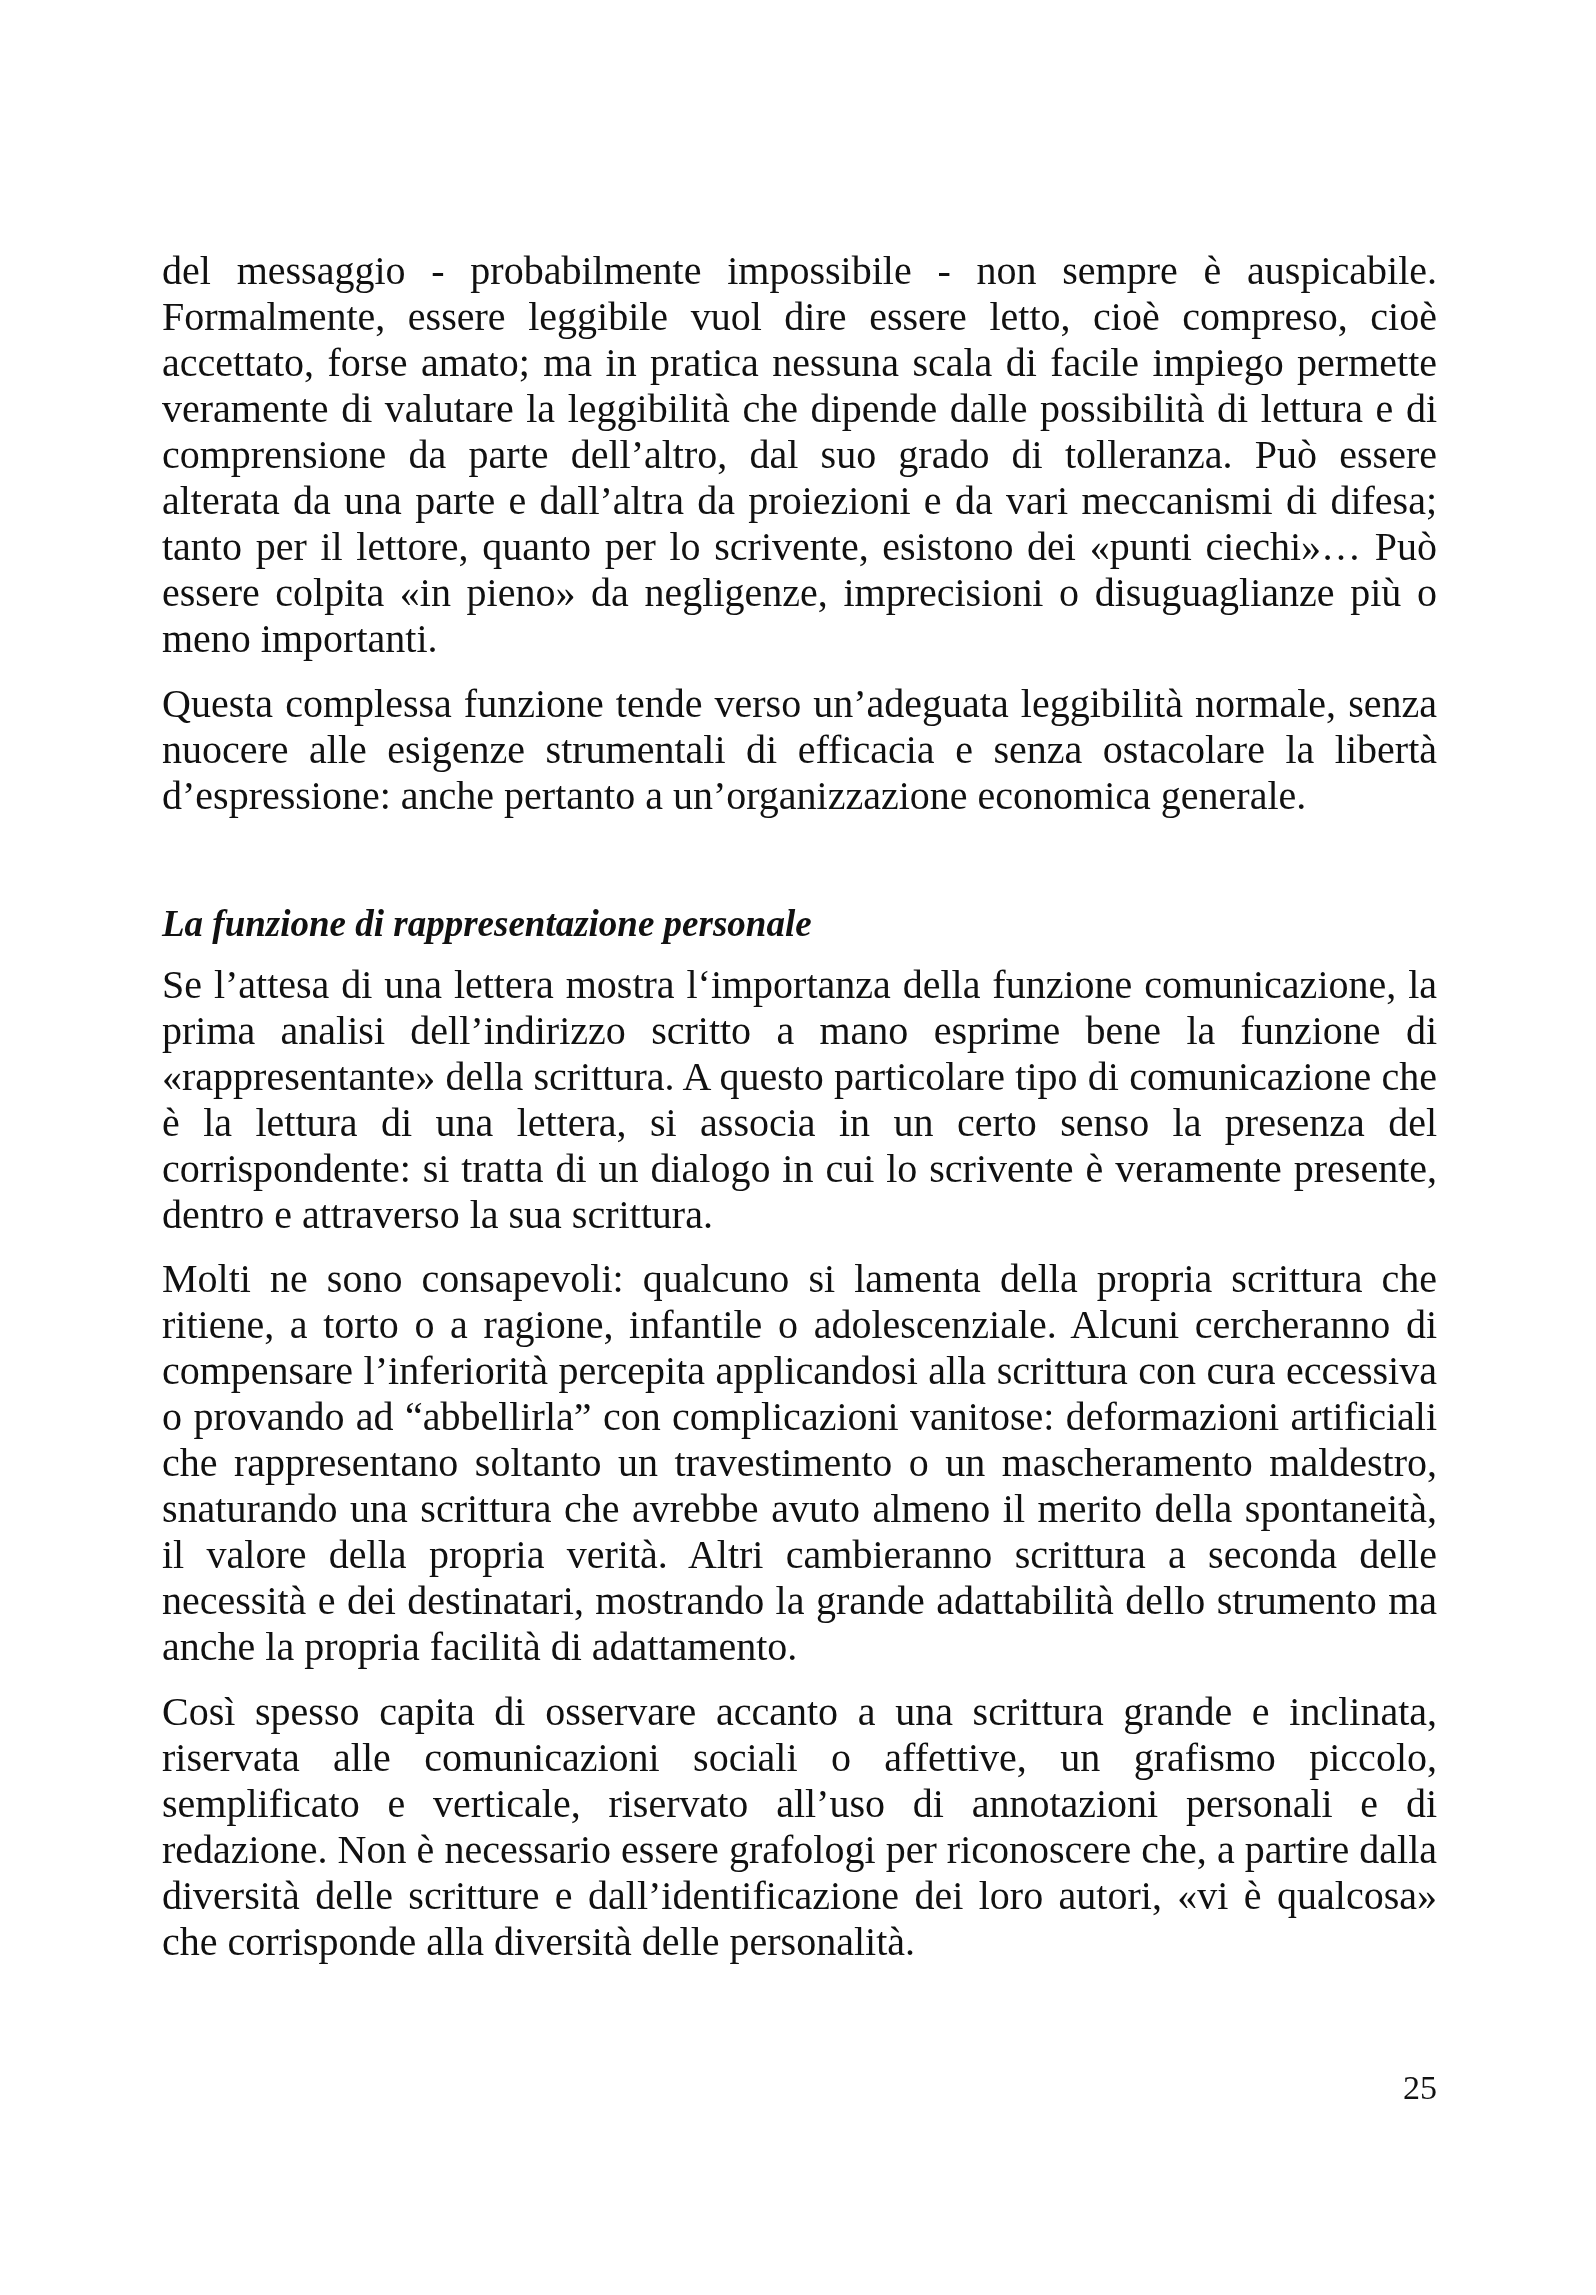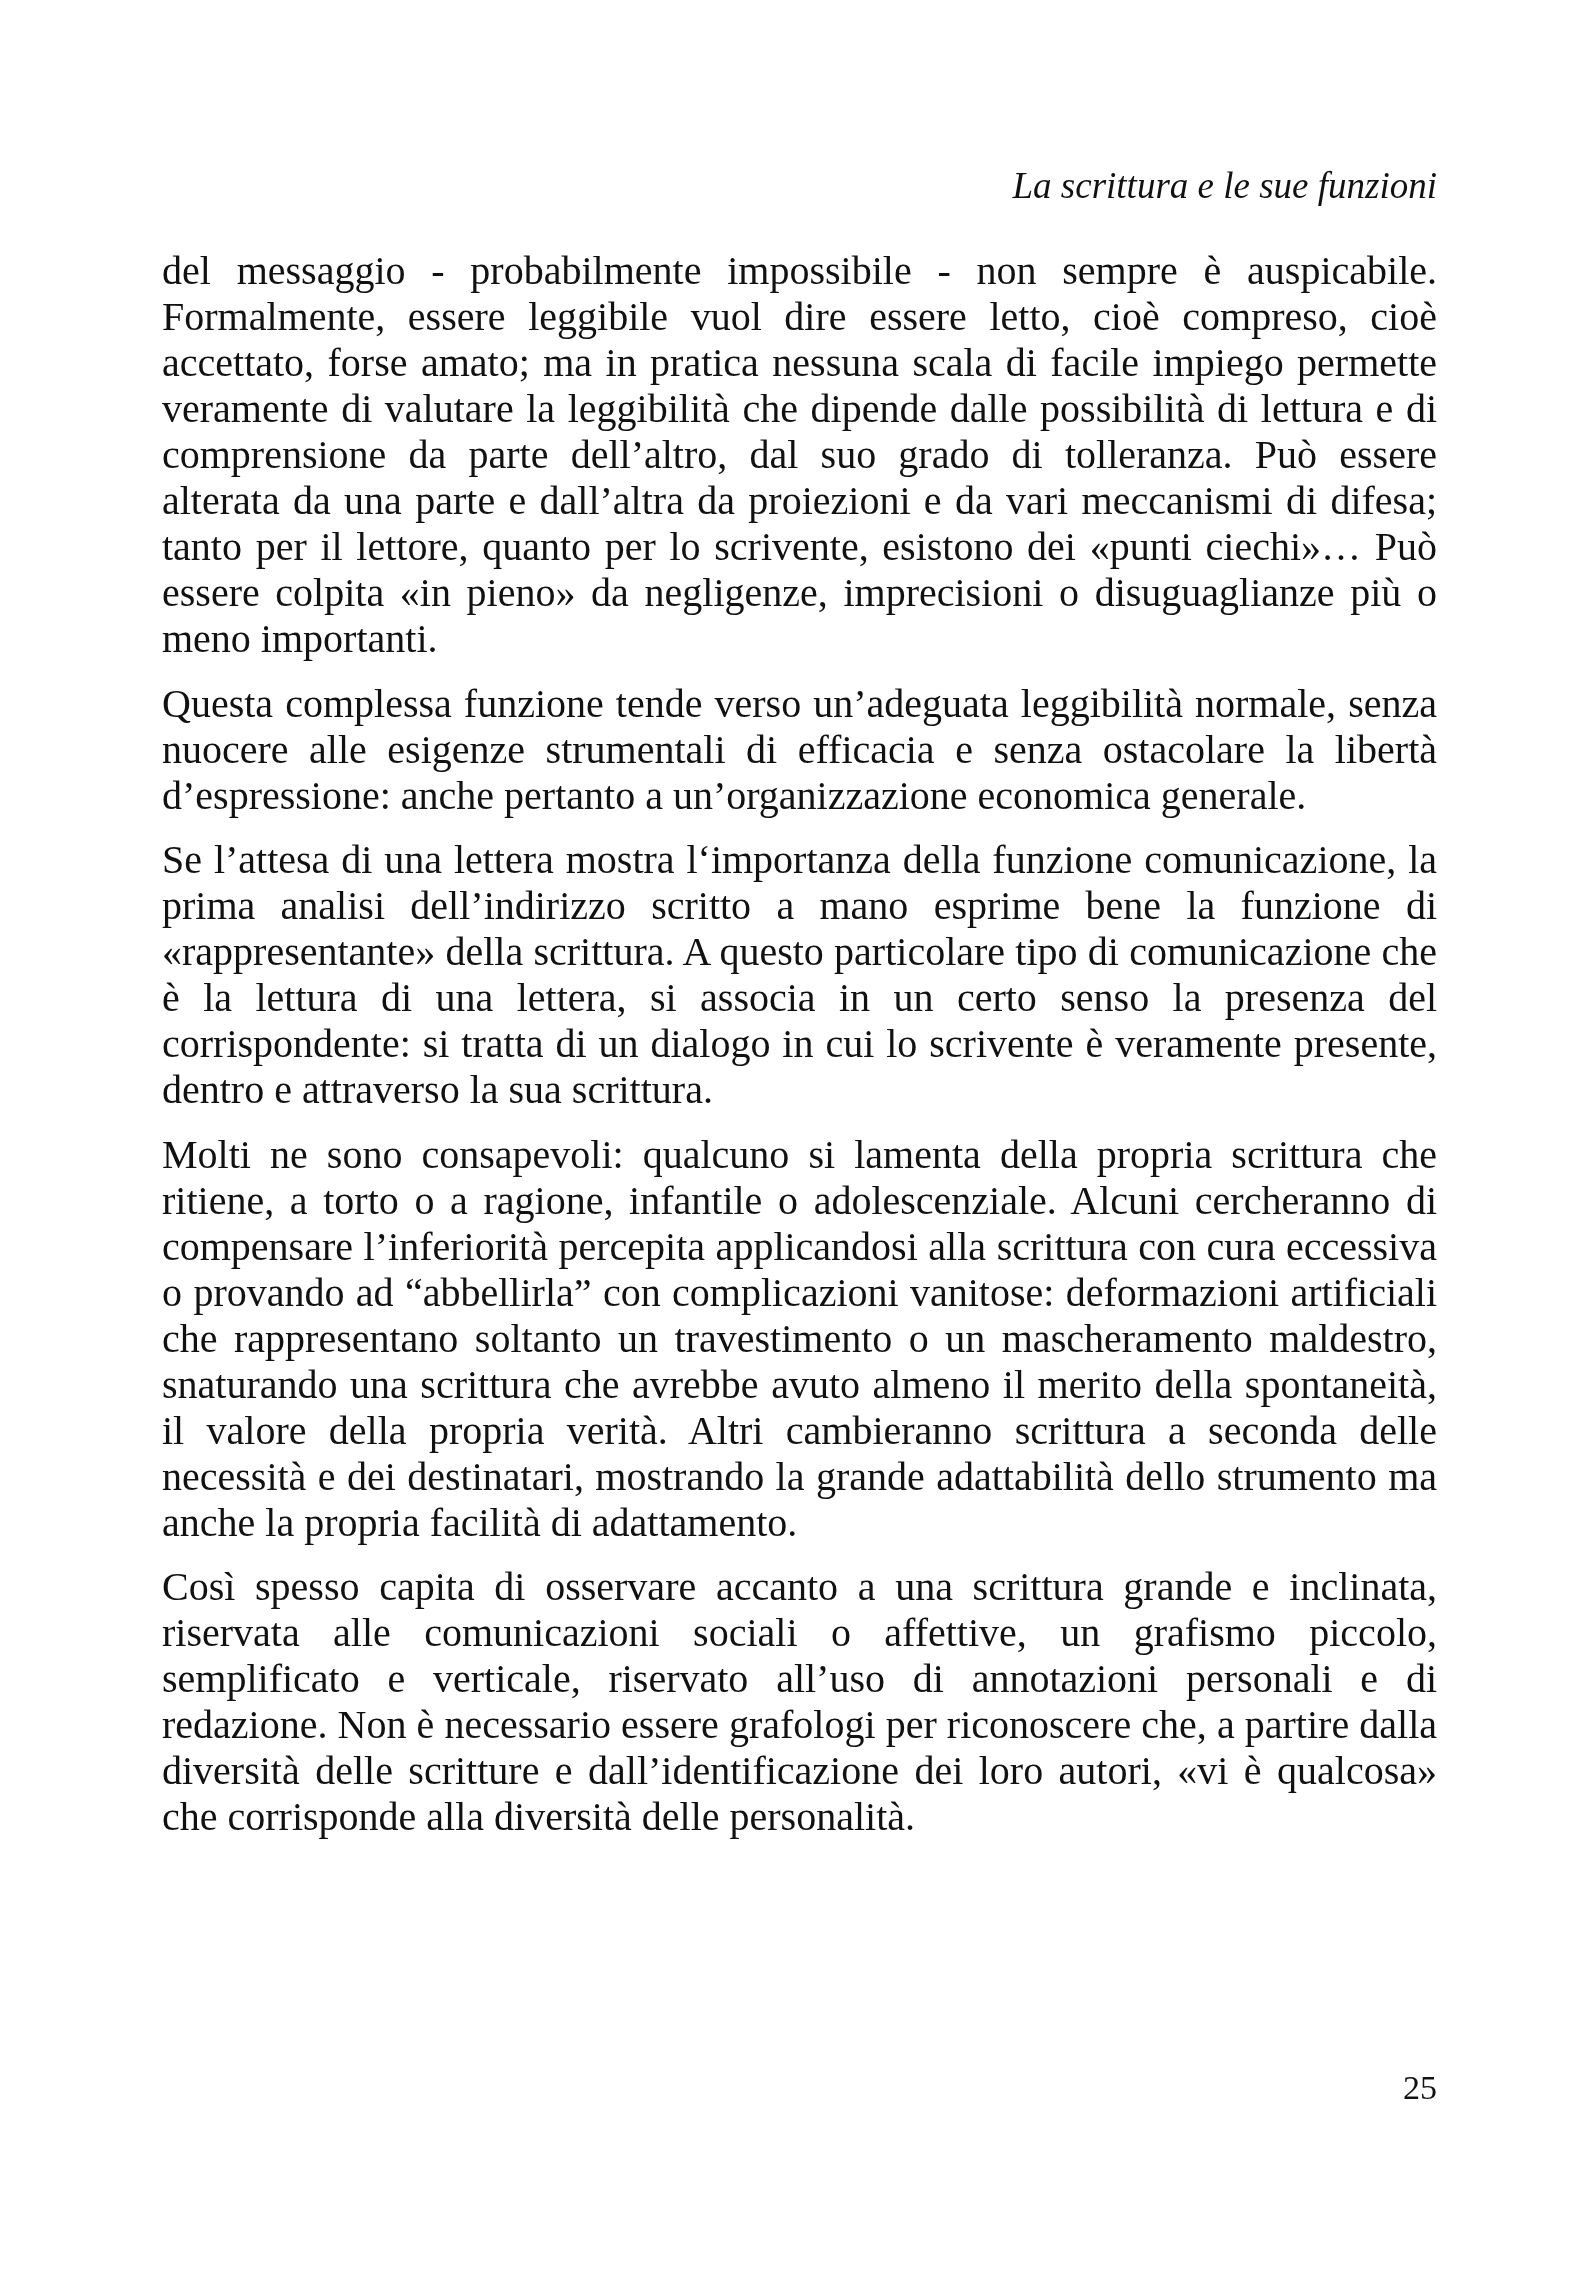--- a/index.html
+++ b/index.html
@@ -58,26 +58,26 @@
       right: 0;
       font-size: 34px;
       line-height: 42px;
       text-align: center;
     }
   </style>
 </head>
 <body>
 
 <div class="page">
-  <div class="running-head">La scrittura e le sue funzioni</div>
 
   <div class="body">
     <p class="para">del messaggio - probabilmente impossibile - non sempre è auspicabile. Formalmente, essere leggibile vuol dire essere letto, cioè compreso, cioè accettato, forse amato; ma in pratica nessuna scala di facile impiego permette veramente di valutare la leggibilità che dipende dalle possibilità di lettura e di comprensione da parte dell’altro, dal suo grado di tolleranza. Può essere alterata da una parte e dall’altra da proiezioni e da vari meccanismi di difesa; tanto per il lettore, quanto per lo scrivente, esistono dei «punti ciechi»… Può essere colpita «in pieno» da negligenze, imprecisioni o disuguaglianze più o meno importanti.</p>
     <p class="para">Questa complessa funzione tende verso un’adeguata leggibilità normale, senza nuocere alle esigenze strumentali di efficacia e senza ostacolare la libertà d’espressione: anche pertanto a un’organizzazione economica generale.</p>
 
+    <h2 class="section-heading">La funzione di rappresentazione personale</h2>
 
     <p class="para">Se l’attesa di una lettera mostra l‘importanza della funzione comunicazione, la prima analisi dell’indirizzo scritto a mano esprime bene la funzione di «rappresentante» della scrittura. A questo particolare tipo di comunicazione che è la lettura di una lettera, si associa in un certo senso la presenza del corrispondente: si tratta di un dialogo in cui lo scrivente è veramente presente, dentro e attraverso la sua scrittura.</p>
     <p class="para">Molti ne sono consapevoli: qualcuno si lamenta della propria scrittura che ritiene, a torto o a ragione, infantile o adolescenziale. Alcuni cercheranno di compensare l’inferiorità percepita applicandosi alla scrittura con cura eccessiva o provando ad “abbellirla” con complicazioni vanitose: deformazioni artificiali che rappresentano soltanto un travestimento o un mascheramento maldestro, snaturando una scrittura che avrebbe avuto almeno il merito della spontaneità, il valore della propria verità. Altri cambieranno scrittura a seconda delle necessità e dei destinatari, mostrando la grande adattabilità dello strumento ma anche la propria facilità di adattamento.</p>
     <p class="para">Così spesso capita di osservare accanto a una scrittura grande e inclinata, riservata alle comunicazioni sociali o affettive, un grafismo piccolo, semplificato e verticale, riservato all’uso di annotazioni personali e di redazione. Non è necessario essere grafologi per riconoscere che, a partire dalla diversità delle scritture e dall’identificazione dei loro autori, «vi è qualcosa» che corrisponde alla diversità delle personalità.</p>
   </div>
 
   <div class="page-number">25</div>
 </div>
 
 

